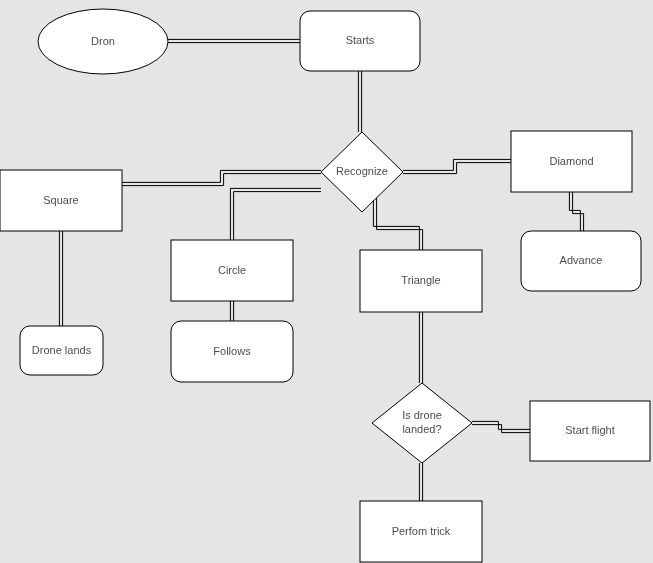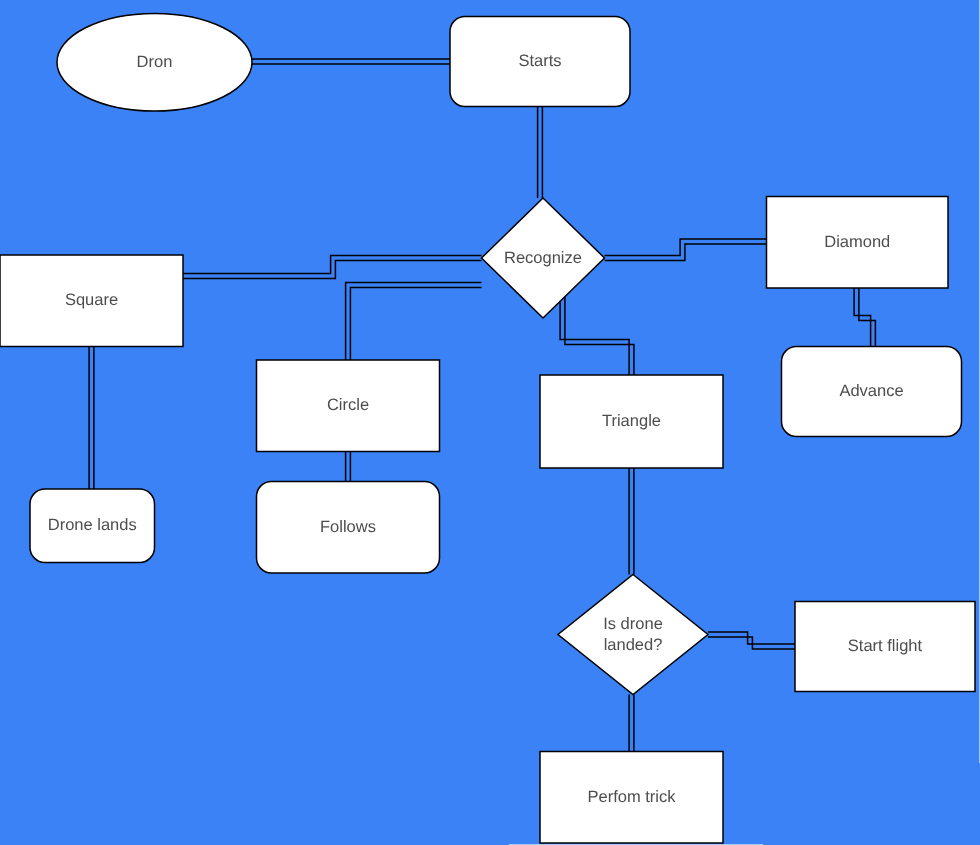--- a/index.html
+++ b/index.html
@@ -10,21 +10,21 @@
   body {
     width: 653px;
     height: 563px;
     font-family: "Liberation Sans", sans-serif;
     overflow: hidden;
   }
   #canvas {
     position: relative;
     width: 653px;
     height: 563px;
-    background: #3b82f6;
+    background: #e5e5e5;
   }
   svg#flow {
     display: block;
     width: 653px;
     height: 563px;
   }
   .shape-outline {
     fill: #ffffff;
     stroke: #000000;
     stroke-width: 1;

